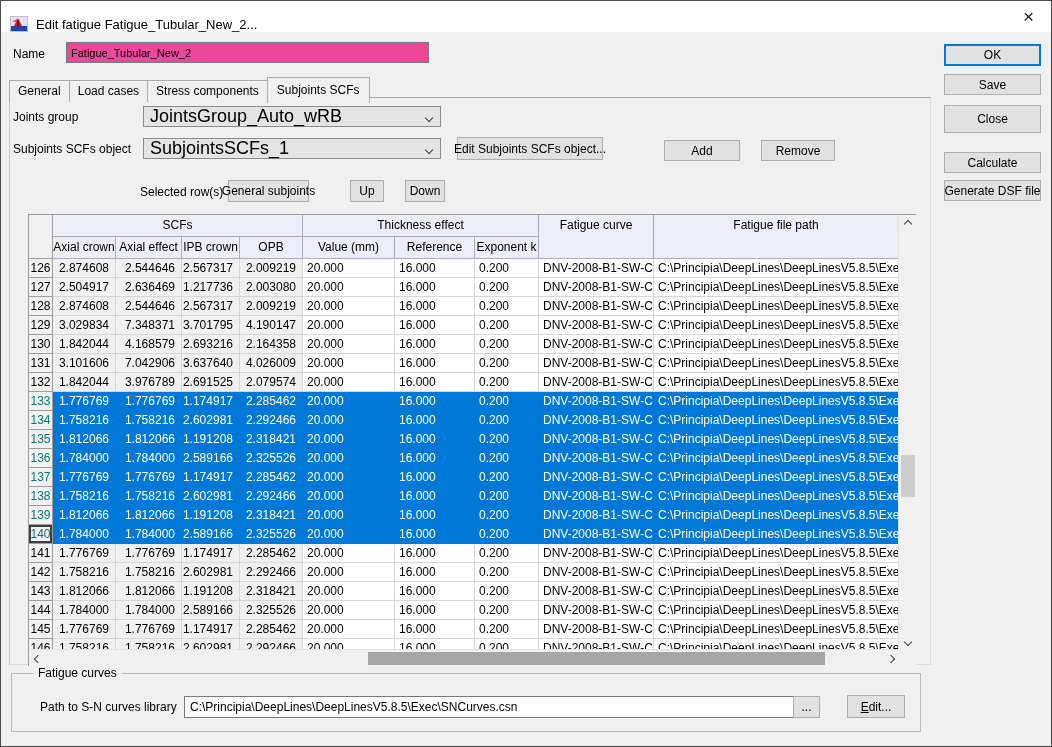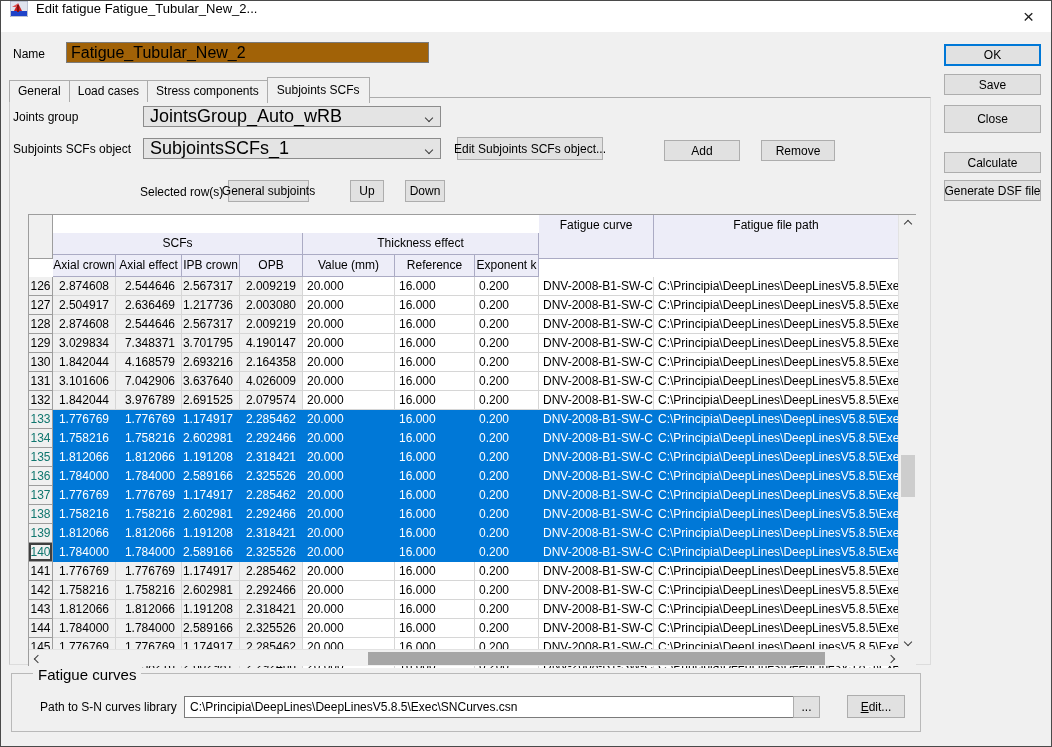--- a/index.html
+++ b/index.html
@@ -3,27 +3,27 @@
 <meta charset="utf-8">
 <style>
   * { margin:0; padding:0; box-sizing:border-box; }
   html,body { width:1052px; height:747px; background:#888; font-family:"Liberation Sans", sans-serif; }
   .window {
     position:relative; width:1052px; height:747px;
     background:#F0F0F0; border:1px solid #4A4A4A; overflow:hidden;
     font-size:12px; color:#000;
   }
   
-  .titlebar { position:absolute; left:0; top:0; width:1050px; height:31px; background:#FFFFFF; display:flex; align-items:flex-start; }
+  .titlebar { position:absolute; left:0; top:0; width:1050px; height:31px; background:#FFFFFF; display:flex; align-items:flex-end; }
   .app-icon { width:18px; height:16px; margin-left:9px; flex:none; }
   .title-text { margin-left:8px; font-size:13px; }
   .close-btn { position:absolute; right:0; top:0; width:45px; height:31px; display:flex; align-items:center; justify-content:center; font-size:19px; color:#222; cursor:default; }
   
   .lbl { position:absolute; font-size:12px; white-space:nowrap; }
-  .name-input { position:absolute; left:65px; top:41px; width:363px; height:21px; border:1px solid #7A7A7A; background:#a16207; font-size:16px; padding:0 4px; font-family:"Liberation Sans", sans-serif; }
+  .name-input { position:absolute; left:65px; top:41px; width:363px; height:21px; border:1px solid #7A7A7A; background:#ec4899; font-size:11px; padding:0 4px; font-family:"Liberation Sans", sans-serif; }
   
   .tabbar { position:absolute; left:8px; top:74px; display:flex; align-items:flex-end; z-index:3; }
   .tab { background:#F0F0F0; border:1px solid #ACACAC; border-bottom:none; padding:3px 8px 4px 8px; margin-right:-1px; font-size:12px; position:relative; top:1px; }
   .tab.active { padding:5px 9px 6px 9px; top:2px; background:#F0F0F0; z-index:4; }
   .tabpage { position:absolute; left:8px; top:96px; width:922px; height:568px; border:1px solid #ACACAC; border-color:#ACACAC #DCDCDC #DCDCDC #C9C9C9; background:#F0F0F0; z-index:1; }
   
   .btn { position:absolute; background:#E1E1E1; border:1px solid #ADADAD; font-size:12px; display:flex; align-items:center; justify-content:center; cursor:default; font-family:"Liberation Sans", sans-serif; white-space:nowrap; }
   .btn.default { border:2px solid #0078D7; }
   .combo { position:absolute; height:21px; background:#E4E4E4; border:1px solid #8C8C8C; display:flex; align-items:center; padding-left:6px; font-size:18px; }
   .combo .chev { position:absolute; right:8px; top:8px; }
@@ -31,21 +31,21 @@
   .chev.down { transform:rotate(45deg); }
   .chev.up { transform:rotate(-135deg); }
   .chev.left { transform:rotate(135deg); }
   .chev.right { transform:rotate(-45deg); }
   
   .grid { position:absolute; left:27px; top:213px; width:888px; height:452px; background:#fff; border-left:1px solid #9D9D9D; border-top:1px solid #9D9D9D; z-index:2; }
   .thead { display:flex; width:870px; }
   .hc { background:#EDEDF8; border-right:1px solid #ABABC4; border-bottom:1px solid #ABABC4; text-align:center; font-size:12px; }
   .corner { width:24px; height:44px; background:#F0F0F0; border-right:1px solid #9D9D9D; border-bottom:1px solid #9D9D9D; flex:none; }
   .hgroup { flex:none; }
-  .hg-top { height:22px; line-height:21px;margin-top:18px; }
+  .hg-top { height:22px; line-height:21px; }
   .hsub { display:flex; }
   .hsub .hc { height:22px; line-height:21px; flex:none; }
   .htall { height:44px; padding-top:3px; flex:none; }
   .w250{width:250px}.w236{width:236px}
   .sw1{width:63px}.sw2{width:66px}.sw3{width:58px}.sw4{width:63px}
   .sw5{width:92px}.sw6{width:80px}.sw7{width:64px}
   .w115{width:115px}.w245{width:245px}
   .tbody { width:870px; height:391px; overflow:hidden; }
   .tr { display:flex; height:19px; width:870px; }
   .td { flex:none; height:19px; line-height:18px; font-size:12px; border-right:1px solid #D6D6D6; border-bottom:1px solid #D6D6D6; background:#fff; white-space:nowrap; overflow:hidden; }
@@ -61,21 +61,21 @@
   
   .vsb { position:absolute; right:0; top:0; width:18px; height:435px; background:#F0F0F0; border-left:1px solid #E2E2E2; }
   .vsb .arrow { position:absolute; left:0; width:18px; height:17px; display:flex; align-items:center; justify-content:center; }
   .vsb .thumb { position:absolute; left:2px; width:14px; background:#CDCDCD; }
   .hsb { position:absolute; left:0; bottom:0; width:870px; height:17px; background:#F0F0F0; border-top:1px solid #E2E2E2; }
   .hsb .arrow { position:absolute; top:0; width:17px; height:17px; display:flex; align-items:center; justify-content:center; }
   .hsb .thumb { position:absolute; top:2px; height:13px; background:#A6A6A6; }
   .sbgap { position:absolute; right:0; bottom:0; width:18px; height:17px; background:#F0F0F0; }
   
   .groupbox { position:absolute; left:10px; top:672px; width:910px; height:59px; border:1px solid #B9B9B9; z-index:2; }
-  .groupbox .gb-label { position:absolute; left:21px; top:-8px; background:#F0F0F0; padding:0 5px; font-size:15px; }
+  .groupbox .gb-label { position:absolute; left:21px; top:-8px; background:#F0F0F0; padding:0 5px; font-size:12px; }
   .path-input { position:absolute; left:172px; top:22px; width:613px; height:22px; border:1px solid #7A7A7A; background:#fff; font-size:12px; padding:0 5px; font-family:"Liberation Sans", sans-serif; }
   .mn { text-decoration:underline; }
 </style>
 </head>
 <body>
 
 <div class="window">
 
   <div class="titlebar">
     <svg class="app-icon" viewBox="0 0 18 16">

